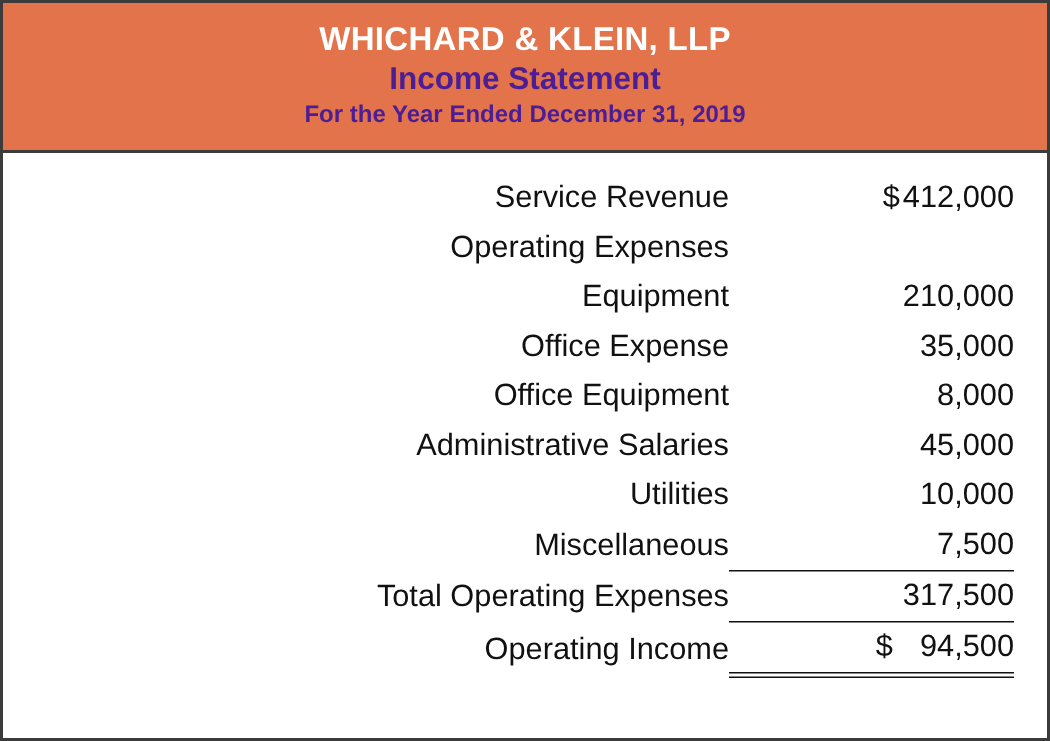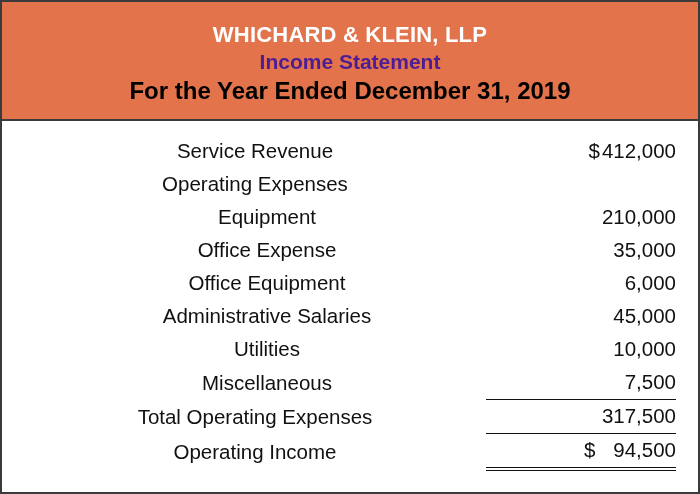--- a/index.html
+++ b/index.html
@@ -19,57 +19,57 @@
     height: 494px;
     box-sizing: border-box;
     border: 2px solid #3b3b3b;
     display: flex;
     flex-direction: column;
     background: #ffffff;
   }
   .header {
     background: #e2734a;
     border-bottom: 2px solid #3b3b3b;
-    padding: 19px 0 12px 0;
+    padding: 10px 0 12px 0;
     text-align: center;
   }
   .header .line {
     font-weight: bold;
     line-height: 1.28;
   }
   .header .line1 {
     font-size: 22px;
     color: #ffffff;
     letter-spacing: 0.2px;
   }
   .header .line2 {
     font-size: 21px;
     color: #4c1d95;
   }
   .header .line3 {
-    font-size: 24px;
-    color: #000000;
+    font-size: 16px;
+    color: #4c1d95;
   }
   .body {
     flex: 1;
     padding: 14px 22px 10px 22px;
     box-sizing: border-box;
   }
   table.rows {
     width: 100%;
     border-collapse: collapse;
     font-size: 20.5px;
   }
   table.rows td {
     padding: 4.5px 0;
     vertical-align: bottom;
     white-space: nowrap;
   }
   td.label {
-    text-align: center;
+    text-align: right;
   }
   td.amount {
     text-align: right;
     width: 190px;
     padding-right: 2px;
   }
   .indent td.label {
     padding-left: 24px;
   }
   .amount .cur {
@@ -113,21 +113,21 @@
           <tr class="indent">
             <td class="label">Equipment</td>
             <td class="amount"><span>210,000</span></td>
           </tr>
           <tr class="indent">
             <td class="label">Office Expense</td>
             <td class="amount"><span>35,000</span></td>
           </tr>
           <tr class="indent">
             <td class="label">Office Equipment</td>
-            <td class="amount"><span>6,000</span></td>
+            <td class="amount"><span>8,000</span></td>
           </tr>
           <tr class="indent">
             <td class="label">Administrative Salaries</td>
             <td class="amount"><span>45,000</span></td>
           </tr>
           <tr class="indent">
             <td class="label">Utilities</td>
             <td class="amount"><span>10,000</span></td>
           </tr>
           <tr class="indent">

